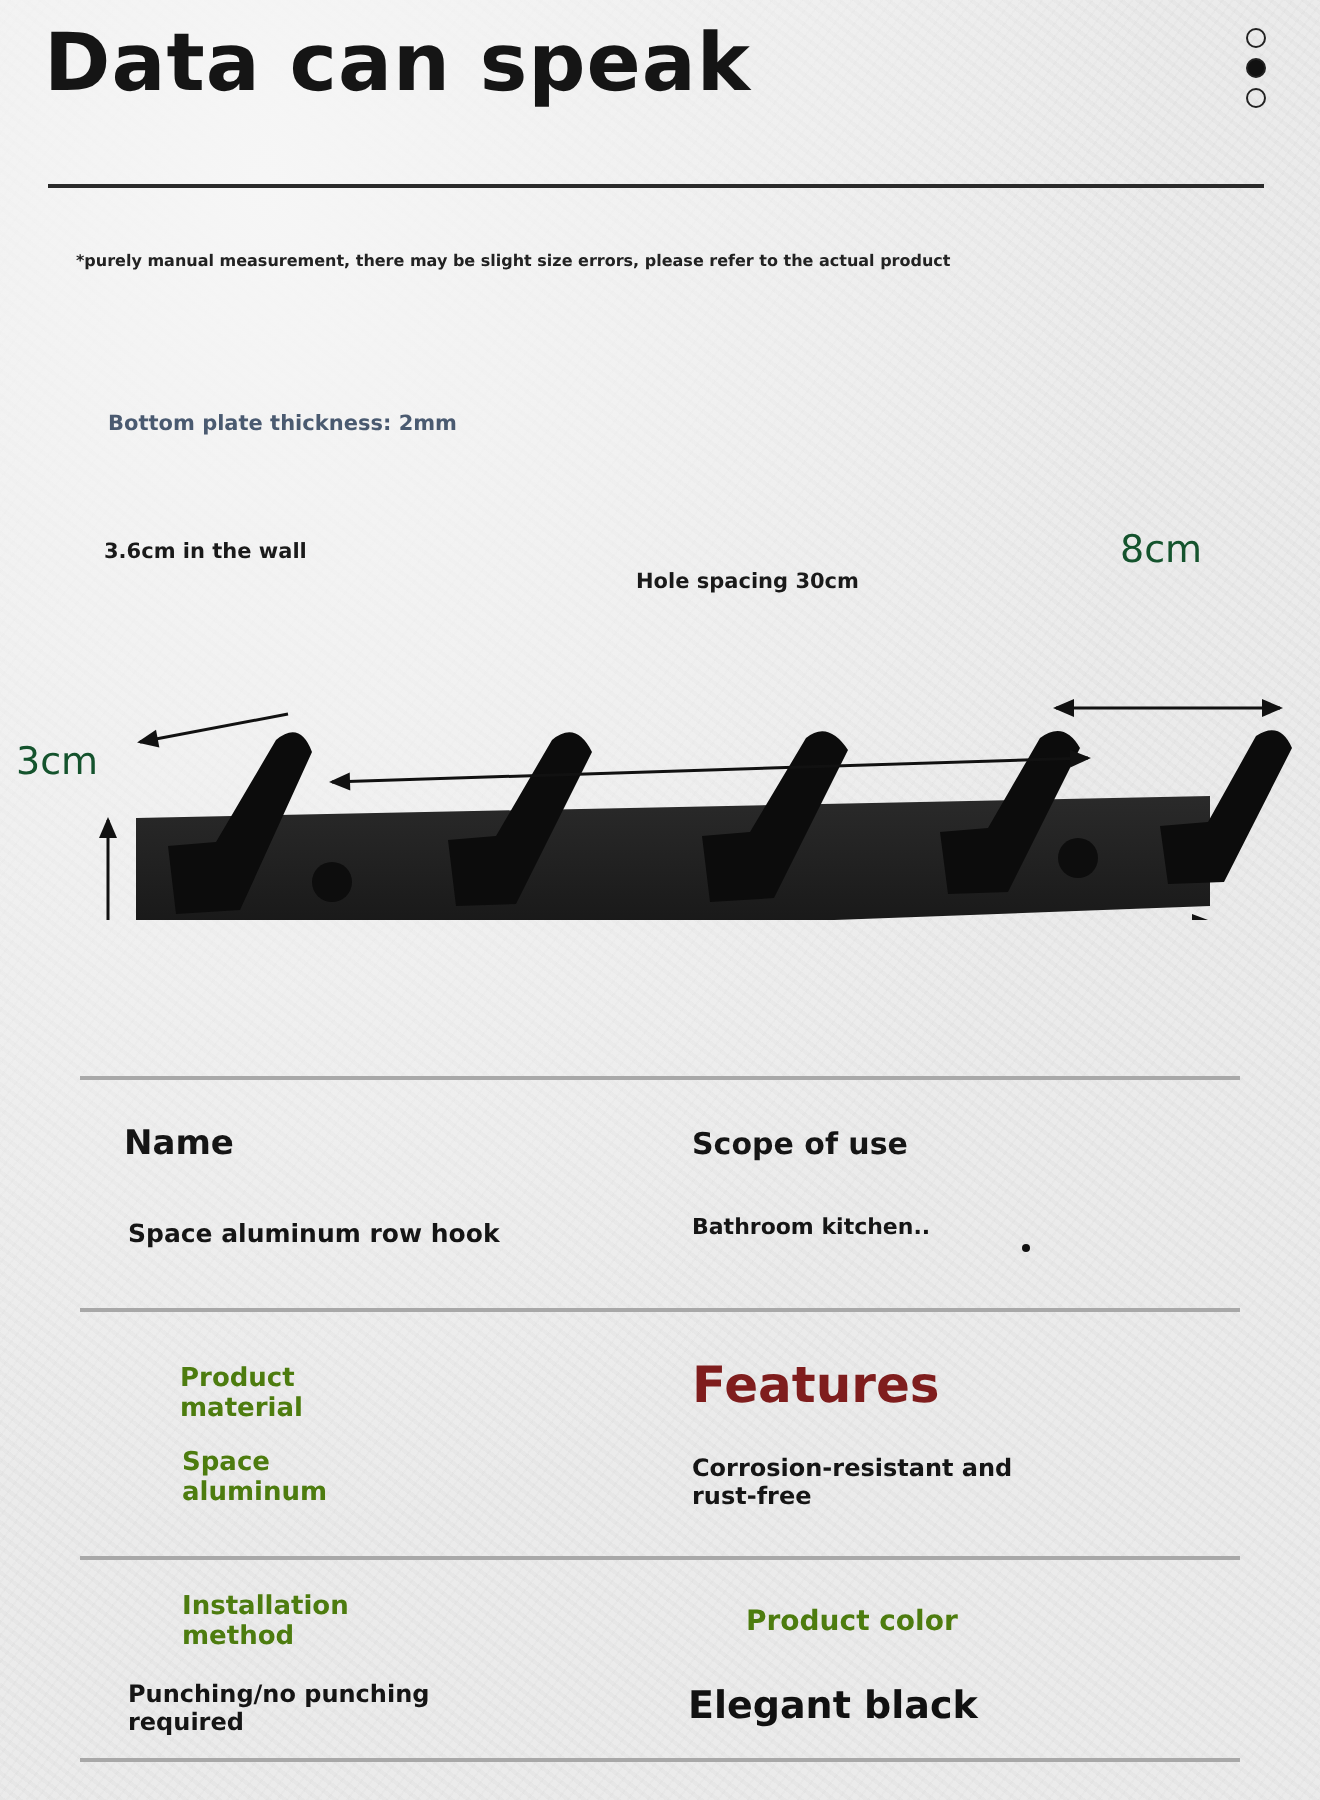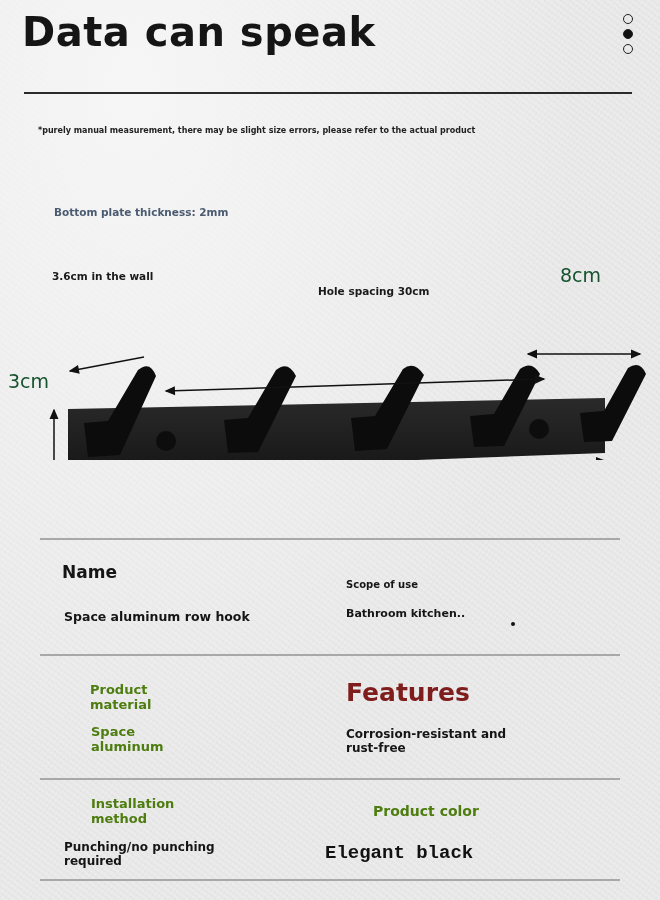--- a/index.html
+++ b/index.html
@@ -91,32 +91,32 @@
 
     <line x1="54" y1="350" x2="54" y2="413" stroke="#111" stroke-width="1.5" marker-start="url(#ahs)" marker-end="url(#ah)"></line>
 
     <line x1="58" y1="424" x2="605" y2="401" stroke="#111" stroke-width="1.5" marker-start="url(#ahs)" marker-end="url(#ah)"></line>
   </svg>
 </div>
 
 <div class="abs sep" style="top:538px;"></div>
 
 <div class="abs cell-head" style="left:62px;top:562px;">Name</div>
-<div class="abs cell-xs" style="left:346px;top:578px;font-size:10px;">Scope of use</div>
+<div class="abs cell-xs" style="left:346px;top:565px;font-size:15px;">Scope of use</div>
 <div class="abs cell-xs" style="left:64px;top:610px;font-size:12.5px;">Space aluminum row hook</div>
 <div class="abs cell-xs" style="left:346px;top:607px;font-size:11px;">Bathroom kitchen..</div>
 <div class="abs" style="left:511px;top:622px;width:4px;height:4px;border-radius:50%;background:#111;"></div>
 
 <div class="abs sep" style="top:654px;"></div>
 
 <div class="abs cell-sm" style="left:62px;top:682px;width:120px;">Product material</div>
 <div class="abs feat" style="left:346px;top:678px;">Features</div>
 <div class="abs cell-sm" style="left:63px;top:724px;width:90px;">Space aluminum</div>
 <div class="abs cell-xs" style="left:346px;top:727px;width:170px;">Corrosion-resistant and rust-free</div>
 
 <div class="abs sep" style="top:778px;"></div>
 
 <div class="abs cell-sm" style="left:63px;top:796px;width:110px;">Installation method</div>
 <div class="abs cell-sm" style="left:345px;top:804px;font-size:14px;">Product color</div>
 <div class="abs cell-xs" style="left:64px;top:840px;width:175px;">Punching/no punching required</div>
-<div class="abs eleg" style="left:325px;top:842px;font-family:Liberation Mono, monospace;">Elegant black</div>
+<div class="abs eleg" style="left:344px;top:842px;">Elegant black</div>
 
 <div class="abs sep" style="top:879px;"></div>
 
 </body></html>

